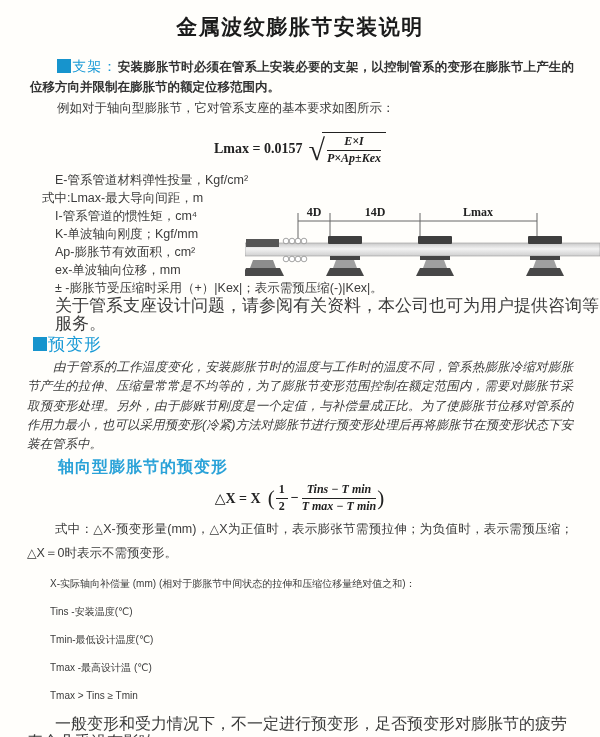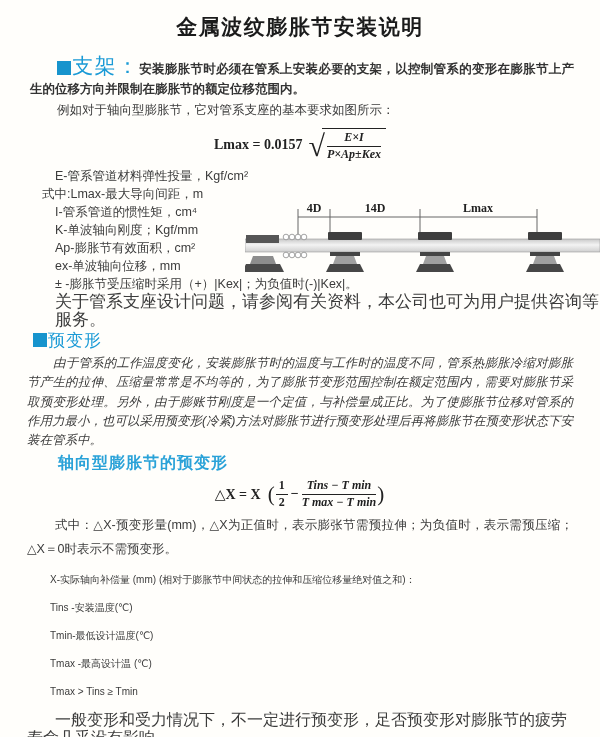--- a/index.html
+++ b/index.html
@@ -18,32 +18,32 @@
 
   .support-para{
     margin:15px 26px 0 30px;
     font-size:12.5px;line-height:20px;color:#333;font-weight:bold;
     text-indent:27px;text-align:justify;
   }
   .sec-marker{
     display:inline-block;width:14px;height:14px;background:#1794cd;
     vertical-align:-2px;margin-right:1px;
   }
-  .sec-label{color:#1a9ad6;font-size:21px;font-weight:normal;letter-spacing:1px;}
+  .sec-label{color:#1a9ad6;font-size:14px;font-weight:normal;letter-spacing:1px;}
 
   .example-line{
     margin:2px 26px 0 30px;font-size:12.5px;line-height:19px;text-indent:27px;
   }
 
   .formula-block{
     display:flex;justify-content:center;align-items:center;
     font-family:"Liberation Serif","DejaVu Serif",serif;
     font-weight:bold;color:#222;font-size:14px;
   }
-  .f1{height:40px;margin-top:5px;}
+  .f1{height:40px;margin-top:11px;}
   .f2{height:38px;margin-top:2px;}
   .f-lhs{margin-right:6px;}
   .sqrt{display:inline-flex;align-items:center;}
   .rad-sign{font-size:30px;font-weight:normal;line-height:1;margin-right:-3px;transform:translateY(1px);}
   .radicand{border-top:1.5px solid #222;padding:2px 5px 0 5px;}
   .frac{display:inline-block;vertical-align:middle;text-align:center;font-style:italic;font-size:12px;line-height:1.15;}
   .frac .fnum{display:block;border-bottom:1px solid #222;padding:0 3px 1px 3px;}
   .frac .fden{display:block;padding-top:1px;}
   .frac.upright{font-style:normal;}
   .paren{font-size:21px;font-weight:normal;margin:0 1px;}
@@ -100,21 +100,21 @@
     </span>
   </div>
 
   <div class="vars-region">
     <div class="var-line ind">E-管系管道材料弹性投量，Kgf/cm²</div>
     <div class="var-line">式中:Lmax-最大导向间距，m</div>
     <div class="var-line ind">I-管系管道的惯性矩，cm⁴</div>
     <div class="var-line ind">K-单波轴向刚度；Kgf/mm</div>
     <div class="var-line ind">Ap-膨胀节有效面积，cm²</div>
     <div class="var-line ind">ex-单波轴向位移，mm</div>
-    <div class="var-line ind">± -膨胀节受压缩时采用（+）|Kex|；为负值时(-)|Kex|。</div>
+    <div class="var-line ind">± -膨胀节受压缩时采用（+）|Kex|；表示需预压缩(-)|Kex|。</div>
 
     <svg class="diagram" width="355" height="92" viewBox="0 0 355 92">
       <defs>
         <linearGradient id="pipeGrad" x1="0" y1="0" x2="0" y2="1">
           <stop offset="0" stop-color="#c9c9c9"></stop>
           <stop offset="0.45" stop-color="#f3f3f3"></stop>
           <stop offset="1" stop-color="#cfcfcf"></stop>
         </linearGradient>
         <g id="g-support">
           <rect x="-17" y="33" width="34" height="8" rx="1" fill="#3e3e3e"></rect>

